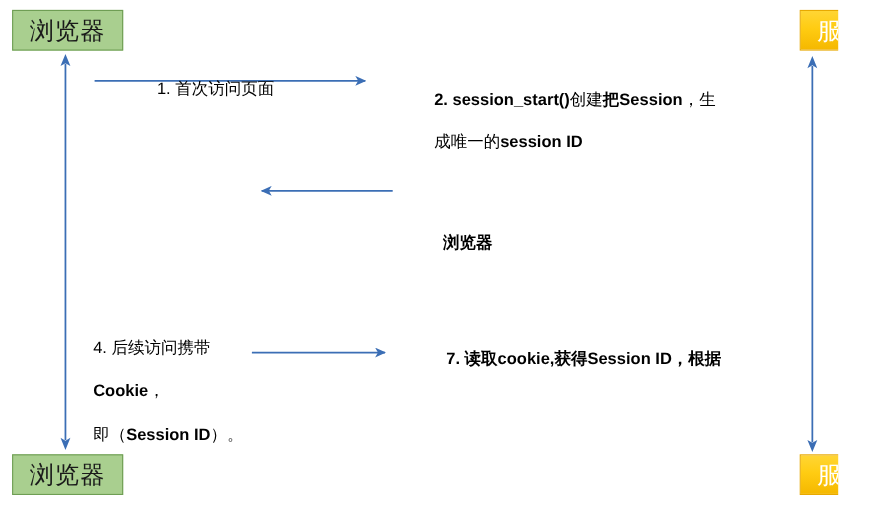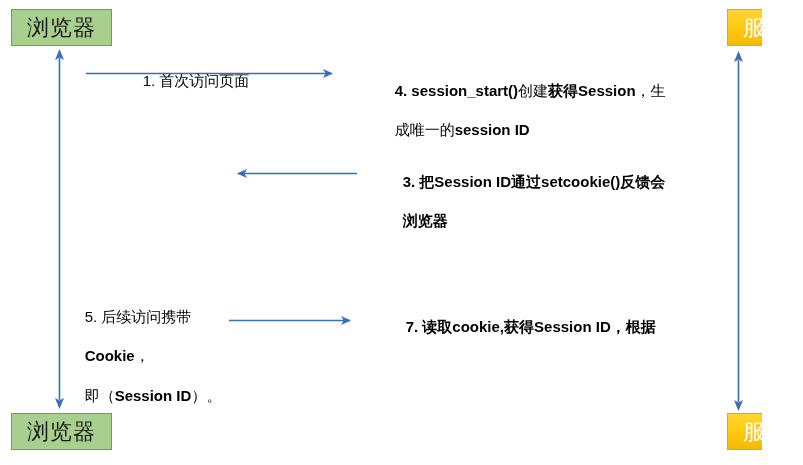--- a/index.html
+++ b/index.html
@@ -134,32 +134,32 @@
 
   <div id="server-bottom" class="actor actor-server">
     <span>服务器</span>
   </div>
 
   <div class="msg step1">
     <span class="r">1. 首次访问页面</span>
   </div>
 
   <div class="msg step2">
-    <span class="b">4. session_start()</span><span class="r">创建</span><span class="b">获得Session</span><span class="r">，生</span><br>
+    <span class="b">2. session_start()</span><span class="r">创建</span><span class="b">把Session</span><span class="r">，生</span><br>
     <span class="r">成唯一的</span><span class="b">session ID</span>
   </div>
 
   <div class="msg step3">
-    <span class="b">3. 把Session ID通过setcookie()反馈会</span><br>
+    <br>
     <span class="b">浏览器</span>
   </div>
 
 
   <div class="msg step5">
-    <span class="r">5. 后续访问携带</span><br>
+    <span class="r">4. 后续访问携带</span><br>
     <span class="b">Cookie</span><span class="r">，</span><br>
     <span class="r">即（</span><span class="b">Session ID</span><span class="r">）。</span>
   </div>
 
   <div class="msg step6">
     <span class="b">7. 读取cookie,获得Session ID，根据</span><br>
   </div>
 
 </div>
 

